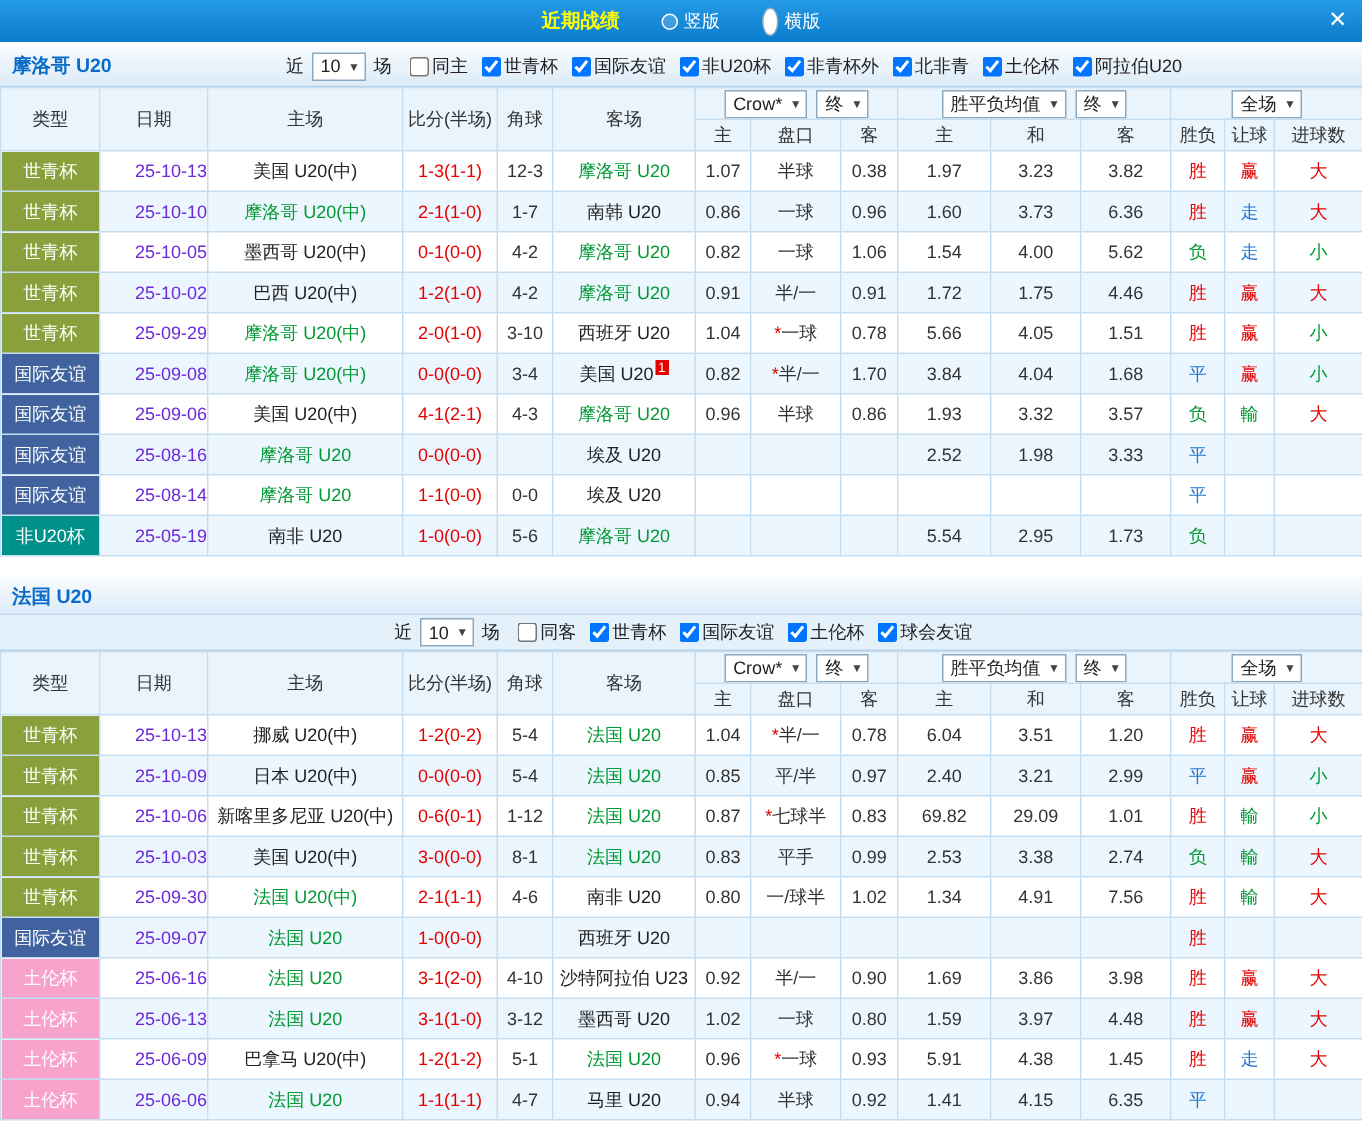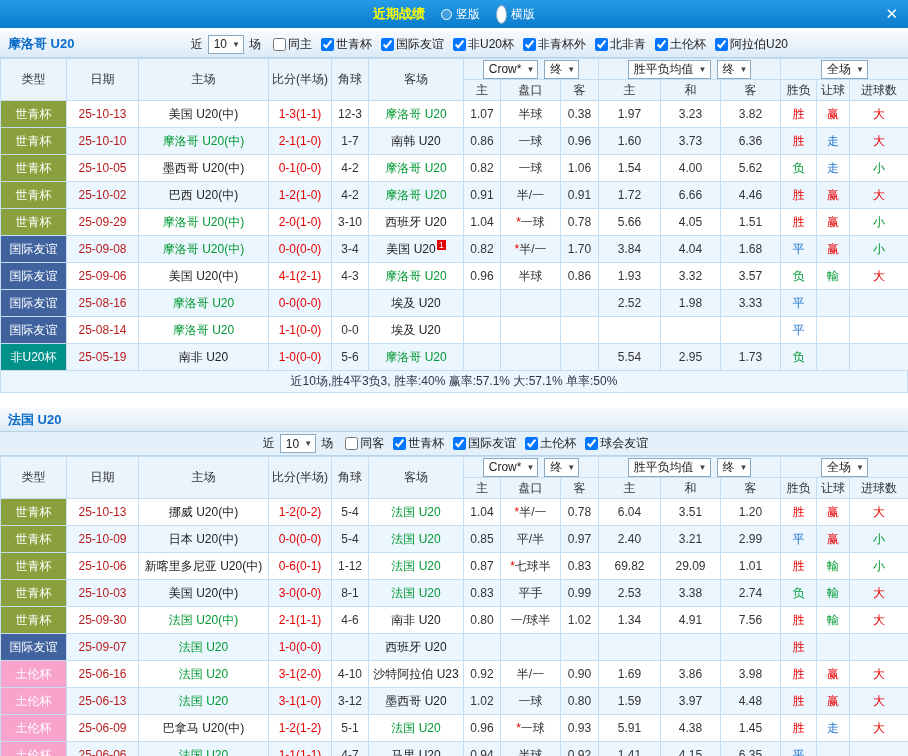--- a/index.html
+++ b/index.html
@@ -2,21 +2,21 @@
 <html><head>
 <meta charset="utf-8">
 <style>
   * { margin:0; padding:0; box-sizing:border-box; }
   html,body { width:908px; height:756px; overflow:hidden; background:#fff;
     font-family:"Liberation Sans","DejaVu Sans",sans-serif; font-size:12px; color:#333; }
 
   
   .titlebar { height:28px; background:linear-gradient(#259ae6,#0a7ccc);
     display:flex; align-items:center; position:relative; }
-  .tb-center { flex:1; display:flex; justify-content:center; align-items:center; gap:16px; }
+  .tb-center { flex:1; display:flex; justify-content:center; align-items:center; gap:28px; }
   .tb-title { color:#ffff00; font-weight:bold; font-size:13px; }
   .radio-opt { display:flex; align-items:center; gap:4px; color:#fff; cursor:pointer; }
   .radio-circle { width:11px; height:11px; border:1px solid #fff; border-radius:50%;
     background:rgba(255,255,255,.18); position:relative; flex:none; }
   .radio-circle.sel::after { content:''; position:absolute; left:2px; top:2px; right:2px; bottom:2px;
     background:#fff; border-radius:50%; }
   .close-btn { position:absolute; right:10px; top:5px; color:#fff; font-size:15px;
     font-weight:bold; cursor:pointer; line-height:18px; }
 
   
@@ -44,21 +44,21 @@
     white-space:nowrap; padding:0; }
   thead th { background:#e9f4fd; font-weight:normal; color:#333; height:21px; font-size:12px; }
   tbody td { height:27px; background:#fff; }
   tbody tr.alt td { background:#ecf6fe; }
 
   td.type-cell { color:#fff; }
   .t-wyc    { background:#8aa03c !important; }
   .t-intl   { background:#40639f !important; }
   .t-afu20  { background:#00918a !important; }
   .t-toulon { background:#f8a3cc !important; }
-  td.date { color:#b91c1c; }
+  td.date { color:#6d28d9;text-align:right; }
   td.team { color:#222; }
   td.team.focus { color:#009933; }
   td.score { color:#e60000; }
   td.corner { color:#333; }
   td.num { color:#333; }
   .star { color:#e60000; }
   .c-win  { color:#e60000; }
   .c-draw { color:#1f75cc; }
   .c-loss { color:#009933; }
   sup.sup-badge { background:#e60000; color:#fff; font-size:9px; line-height:10px;
@@ -258,21 +258,21 @@
           <td class="type-cell t-wyc">世青杯</td>
           <td class="date">25-10-02</td>
           <td class="team">巴西 U20(中)</td>
           <td class="score">1-2(1-0)</td>
           <td class="corner">4-2</td>
           <td class="team focus">摩洛哥 U20</td>
           <td class="num">0.91</td>
           <td class="num">半/一</td>
           <td class="num">0.91</td>
           <td class="num">1.72</td>
-          <td class="num">6.66</td>
+          <td class="num">1.75</td>
           <td class="num">4.46</td>
           <td class="c-win">胜</td>
           <td class="c-win">赢</td>
           <td class="c-win">大</td>
         </tr>
         <tr>
           <td class="type-cell t-wyc">世青杯</td>
           <td class="date">25-09-29</td>
           <td class="team focus">摩洛哥 U20(中)</td>
           <td class="score">2-0(1-0)</td>
@@ -368,21 +368,20 @@
           <td class="num"></td>
           <td class="num">5.54</td>
           <td class="num">2.95</td>
           <td class="num">1.73</td>
           <td class="c-loss">负</td>
           <td></td>
           <td></td>
         </tr>
       </tbody>
   </table>
-  <div class="summary">近10场,胜4平3负3, 胜率:40% 赢率:57.1% 大:57.1% 单率:50%</div>
 </div>
 
 <div class="gap"></div>
 
 <div class="section">
   <div class="sec-head title-only">
     <span class="sec-title">法国 U20</span>
   </div>
   <div class="filter-row">
       <span class="f-txt">近</span>

